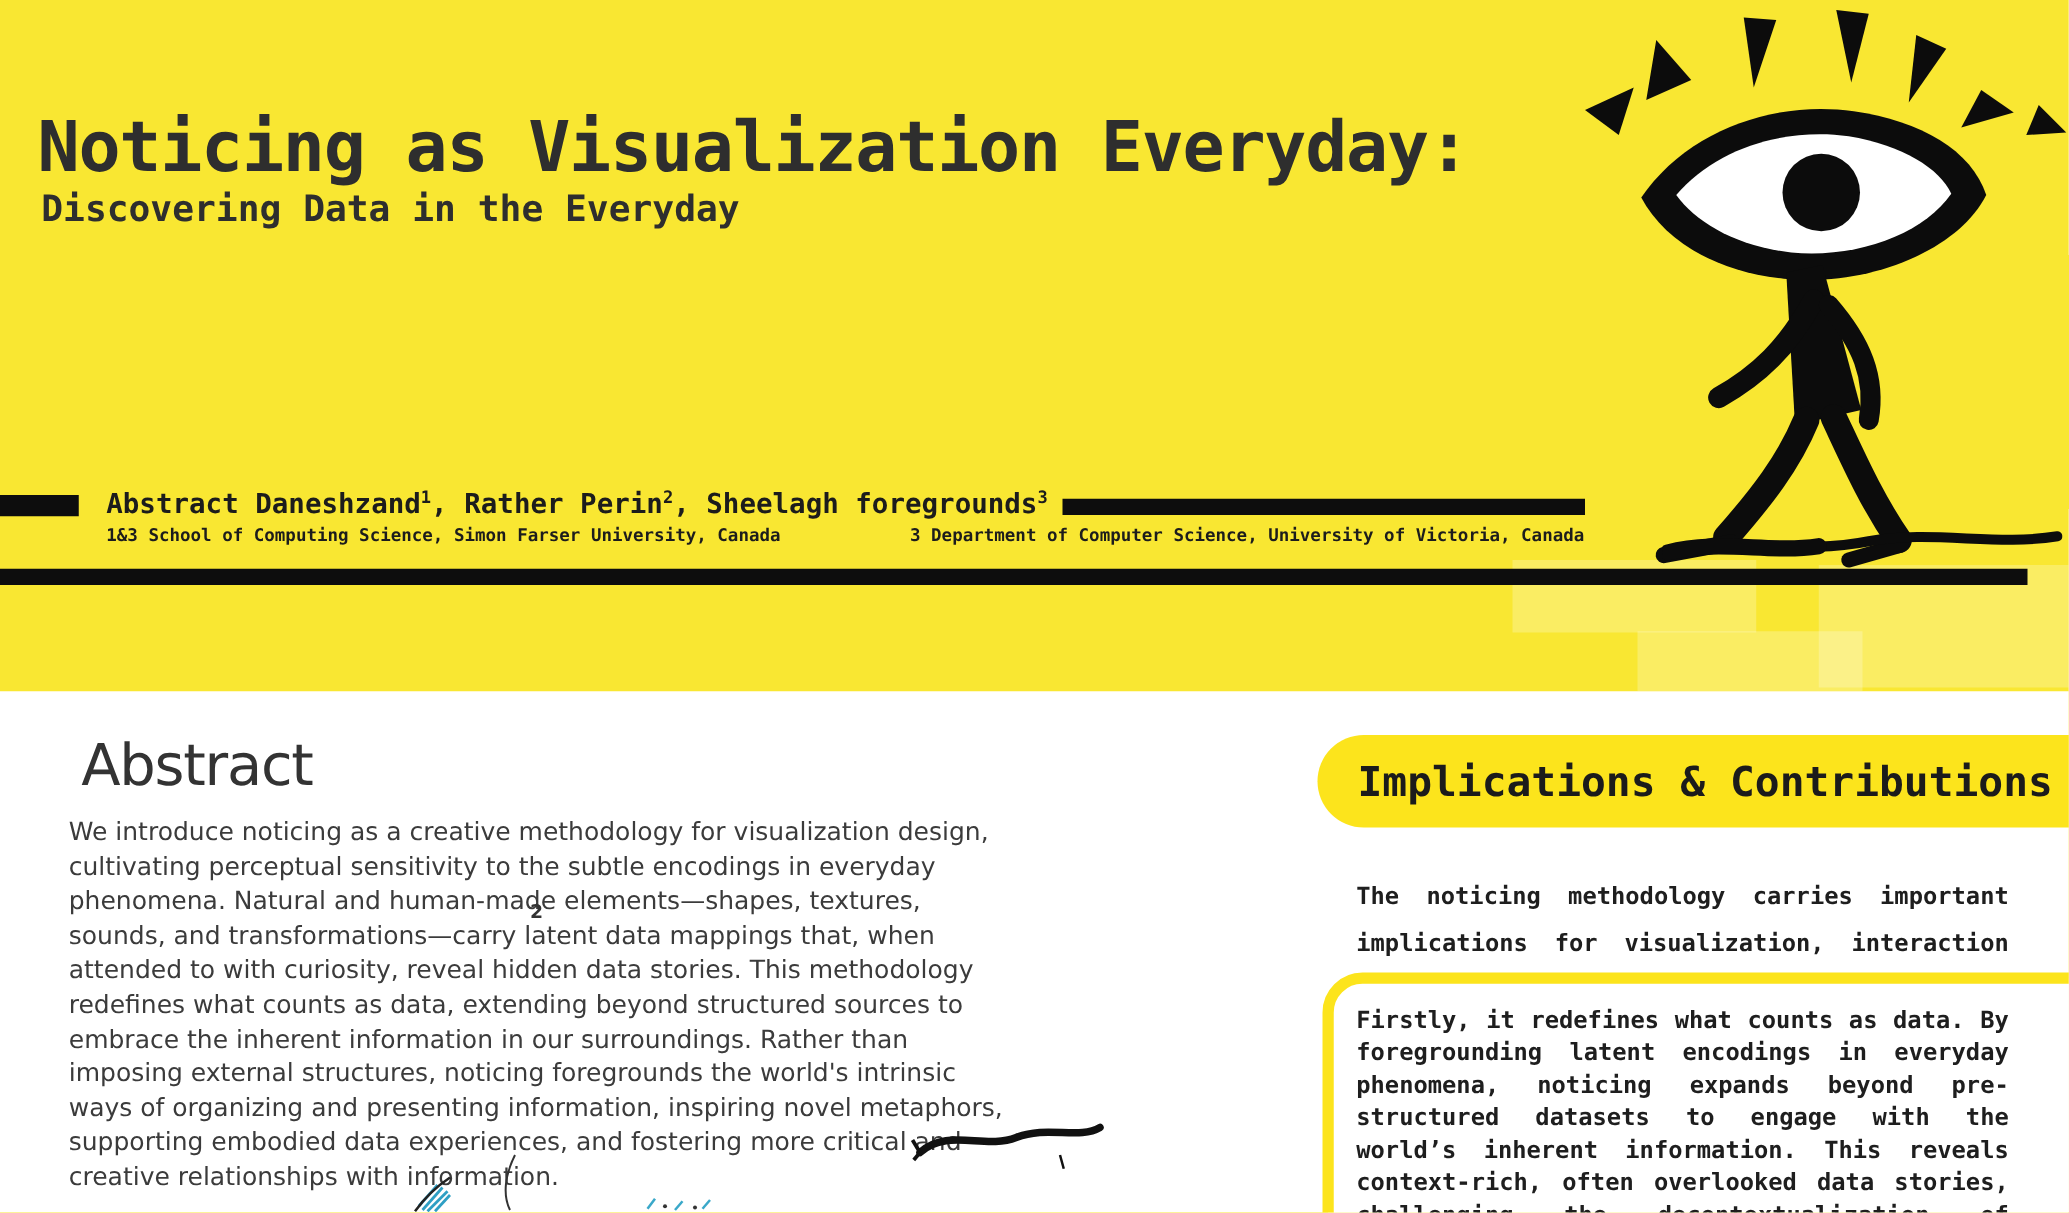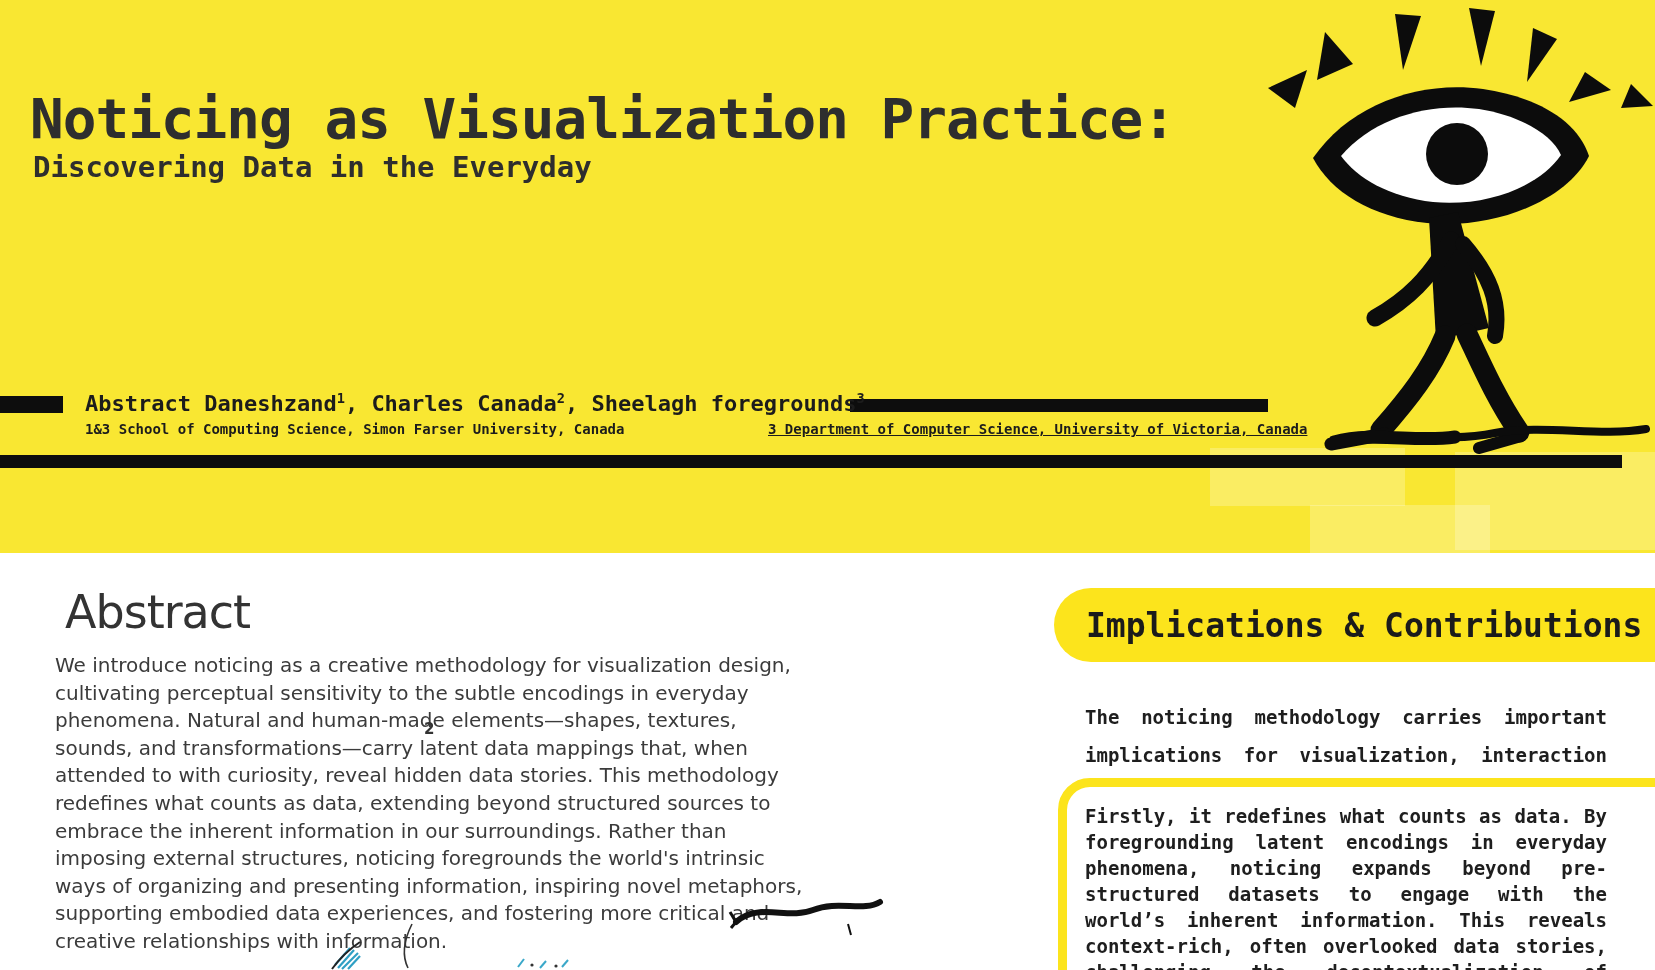--- a/index.html
+++ b/index.html
@@ -29,21 +29,21 @@
   .authors-row sup{font-size:0.62em;}
   .bar{background:#0d0d0d;}
   .bar-author-left{left:0;top:396px;width:63px;height:17px;}
   .bar-author-right{left:850px;top:399px;width:418px;height:13px;}
   .bar-bottom{left:0;top:455px;width:1622px;height:13px;}
   .affil{
     font-family:"DejaVu Sans Mono",monospace;font-size:14px;font-weight:700;
     color:#1c1c1c;top:421px;white-space:nowrap;
   }
   .affil-left{left:85px;}
-  .affil-right{left:768px;text-decoration:underline;}
+  .affil-right{left:728px;}
   
   .abstract-heading{
     left:65px;top:585px;font-size:46px;font-weight:400;color:#333;letter-spacing:-1px;
   }
   .abstract-body{
     left:55px;top:652px;width:750px;font-size:20px;line-height:27.6px;color:#3b3b3b;
   }
   .floating-two{left:424px;top:720px;font-size:15px;font-weight:700;color:#333;}
   
   .impl-pill{
@@ -74,28 +74,28 @@
   .sk{pointer-events:none;}
 </style>
 </head>
 <body>
 
 <div class="abs yellow-band"></div>
 <div class="abs faint faint1"></div>
 <div class="abs faint faint2"></div>
 <div class="abs faint faint3"></div>
 
-<div class="abs poster-title">Noticing as Visualization Practice:</div>
+<div class="abs poster-title">Noticing as Visualization Everyday:</div>
 <div class="abs poster-subtitle">Discovering Data in the Everyday</div>
 
 <div class="abs bar bar-author-left"></div>
 <div class="abs bar bar-author-right"></div>
 
 <div class="abs authors-row">
-  <span>Abstract Daneshzand</span><sup>1</sup><span>, </span><span>Charles Canada</span><sup>2</sup><span>, </span><span>Sheelagh foregrounds</span><sup>3</sup>
+  <span>Abstract Daneshzand</span><sup>1</sup><span>, </span><span>Rather Perin</span><sup>2</sup><span>, </span><span>Sheelagh foregrounds</span><sup>3</sup>
 </div>
 
 <div class="abs affil affil-left">1&amp;3 School of Computing Science, Simon Farser University, Canada</div>
 <div class="abs affil affil-right">3 Department of Computer Science, University of Victoria, Canada</div>
 
 <div class="abs bar bar-bottom"></div>
 
 <svg class="abs eye-walker" width="460" height="450" viewBox="0 0 460 450">
   <g fill="#0c0c0c">
     <polygon points="73,82 112,64 100,102"></polygon>

